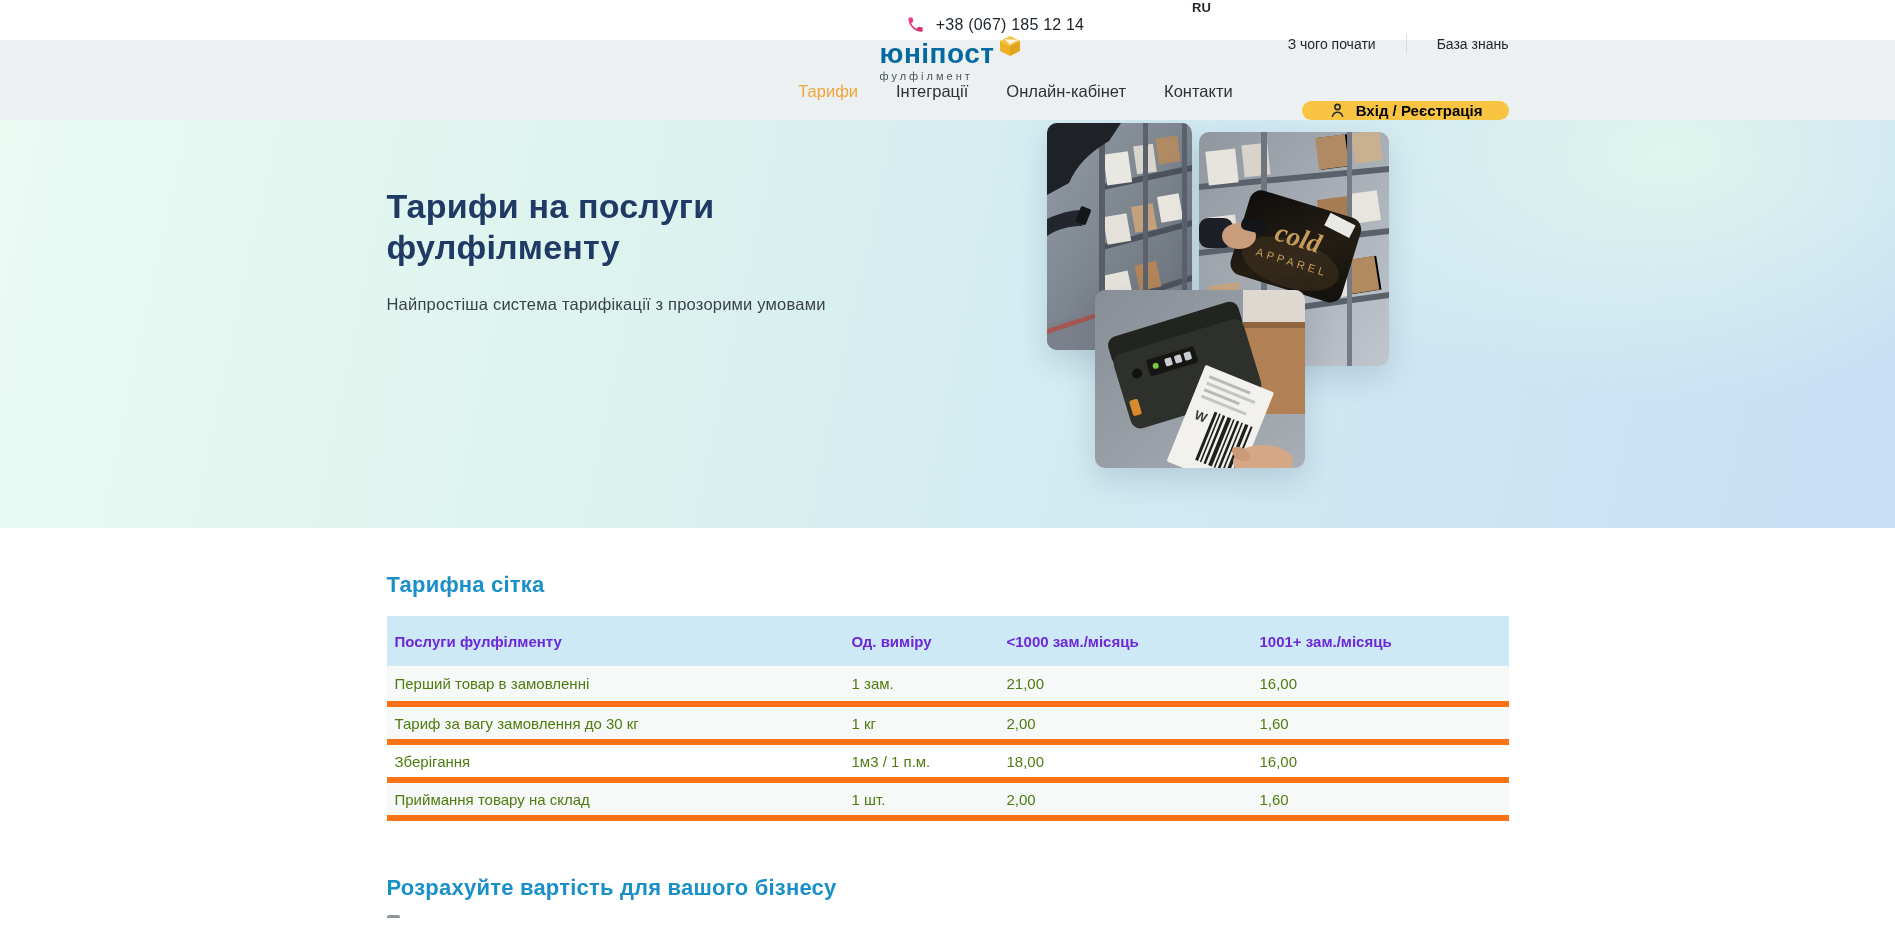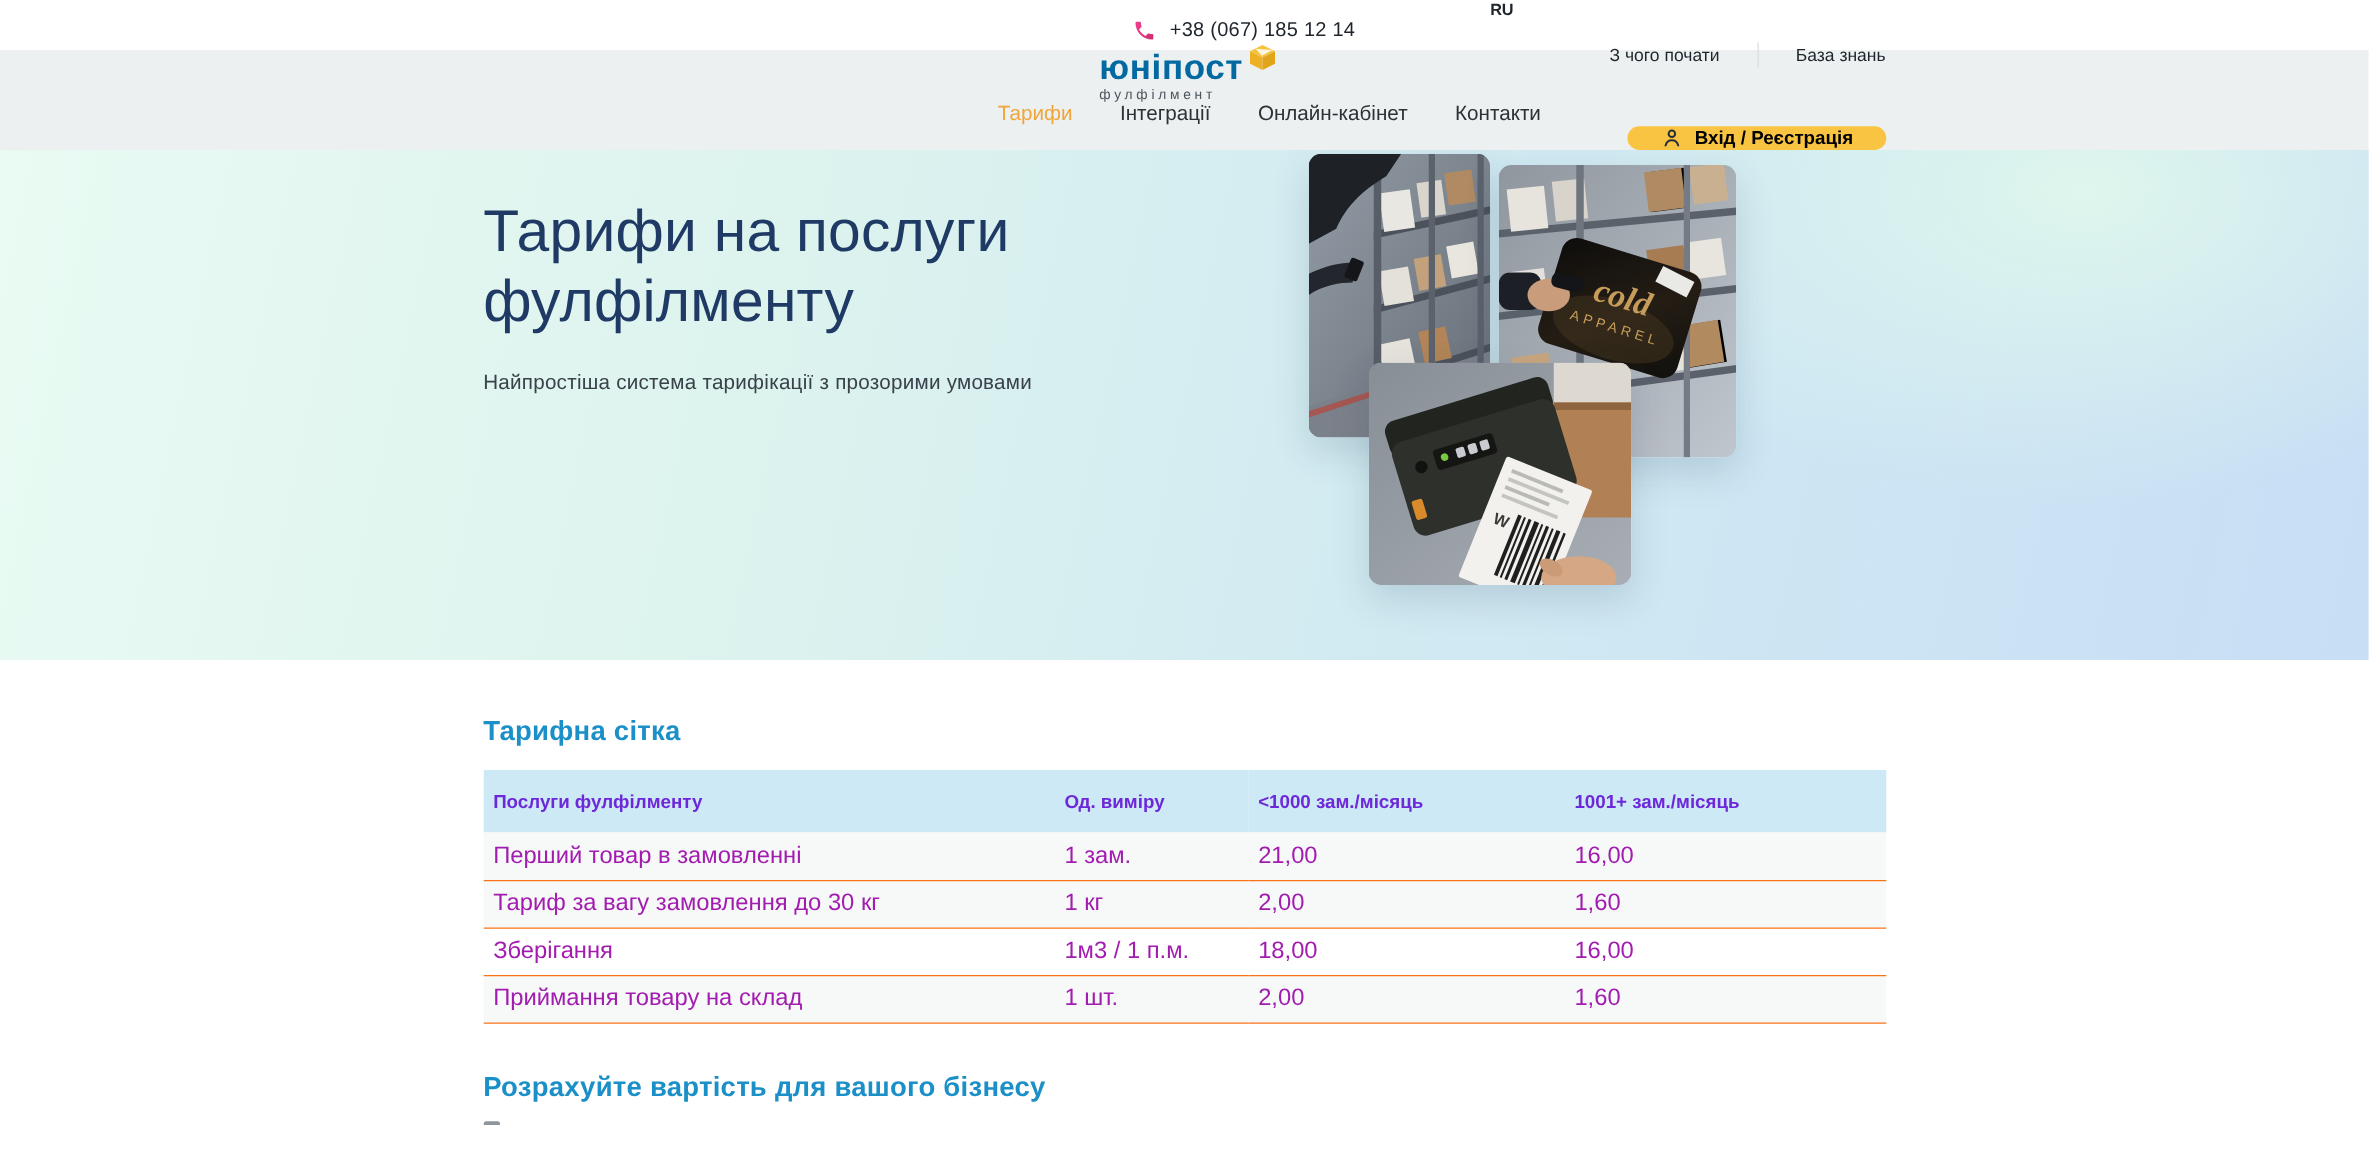--- a/index.html
+++ b/index.html
@@ -33,41 +33,41 @@
                border-radius: 24px; height: 41px; padding: 0 26px; font-family: "Liberation Sans", sans-serif;
                font-size: 15px; font-weight: bold; color: #000000; cursor: pointer; }
   .login-btn svg { width: 19px; height: 19px; }
 
   
   .hero { height: 408px; position: relative; overflow: hidden;
     background:
       radial-gradient(ellipse 700px 420px at 88% 8%, rgba(223,247,236,.95), rgba(223,247,236,0) 60%),
       linear-gradient(102deg, #e9fbf3 0%, #ddf3ee 32%, #d2ebf2 58%, #c7def5 100%);
   }
-  .hero-title { padding-top: 37px; font-size: 47px; line-height: 1.2; font-weight: normal; color: #203a66;
+  .hero-title { padding-top: 66px; font-size: 34px; line-height: 1.2; font-weight: bold; color: #203a66;
                 max-width: 520px; letter-spacing: .2px; font-family: "Liberation Sans", sans-serif; }
   .hero-subtitle { margin-top: 27px; font-size: 16.5px; color: #39424a; letter-spacing: .2px; }
 
   .photo { position: absolute; overflow: hidden; border-radius: 10px; box-shadow: 0 12px 30px rgba(40,60,90,.16); }
   .photo svg { display: block; width: 100%; height: 100%; }
   .photo-a { left: 660px; top: 3px;   width: 145px; height: 227px; z-index: 1; }
   .photo-b { left: 812px; top: 12px;  width: 190px; height: 234px; z-index: 2; }
   .photo-c { left: 708px; top: 170px; width: 210px; height: 178px; z-index: 3; }
 
   
   .section { padding-top: 44px; }
   .section-heading { font-size: 22px; font-weight: bold; color: #1b90c8; letter-spacing: .2px; }
   .pricing-table { width: 1122px; border-collapse: collapse; margin-top: 18px; table-layout: fixed; }
   .pricing-table th { background: #cde9f6; text-align: left; font-size: 15px; font-weight: bold; color: #6d28d9;
                       height: 50px; padding: 0 10px 0 8px; }
-  .pricing-table td { font-size: 19px; color: #a21caf; height: 38px; padding: 0 10px 0 8px;
-                      border-bottom: 1px solid #f97316; }
+  .pricing-table td { font-size: 15px; color: #4d7c0f; height: 38px; padding: 0 10px 0 8px;
+                      border-bottom: 6px solid #f97316; }
   .pricing-table tr.odd td { background: #f7f8f8; }
   .pricing-table tr.even td { background: #ffffff; }
-  .calc-heading { margin-top: 38px; }
+  .calc-heading { margin-top: 54px; }
   .next-sliver { margin-top: 14px; width: 13px; height: 3px; background: #8e959b; border-radius: 2px 2px 0 0; }
 </style>
 </head>
 <body>
 
 <div class="topbar">
   <div class="container topbar-inner">
     <span class="lang">RU</span>
     <span class="phone-group">
       <svg viewBox="0 0 24 24">

